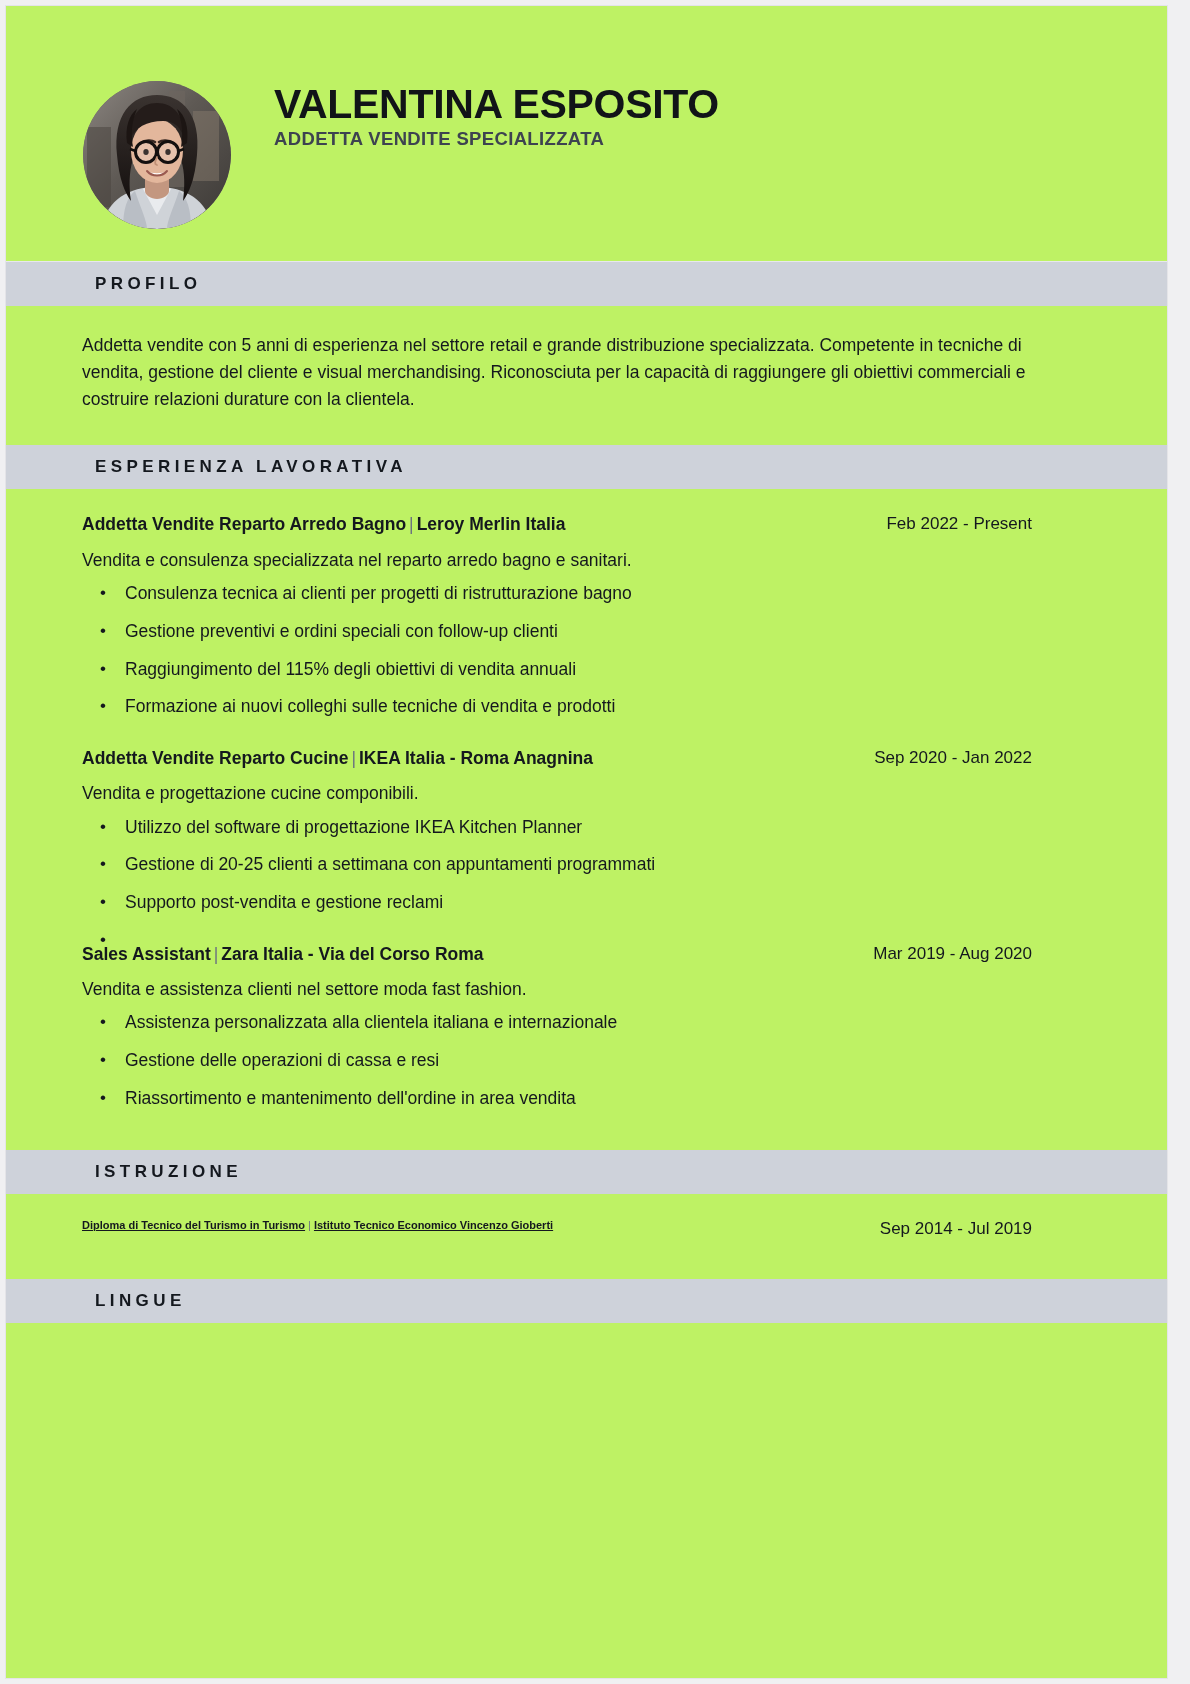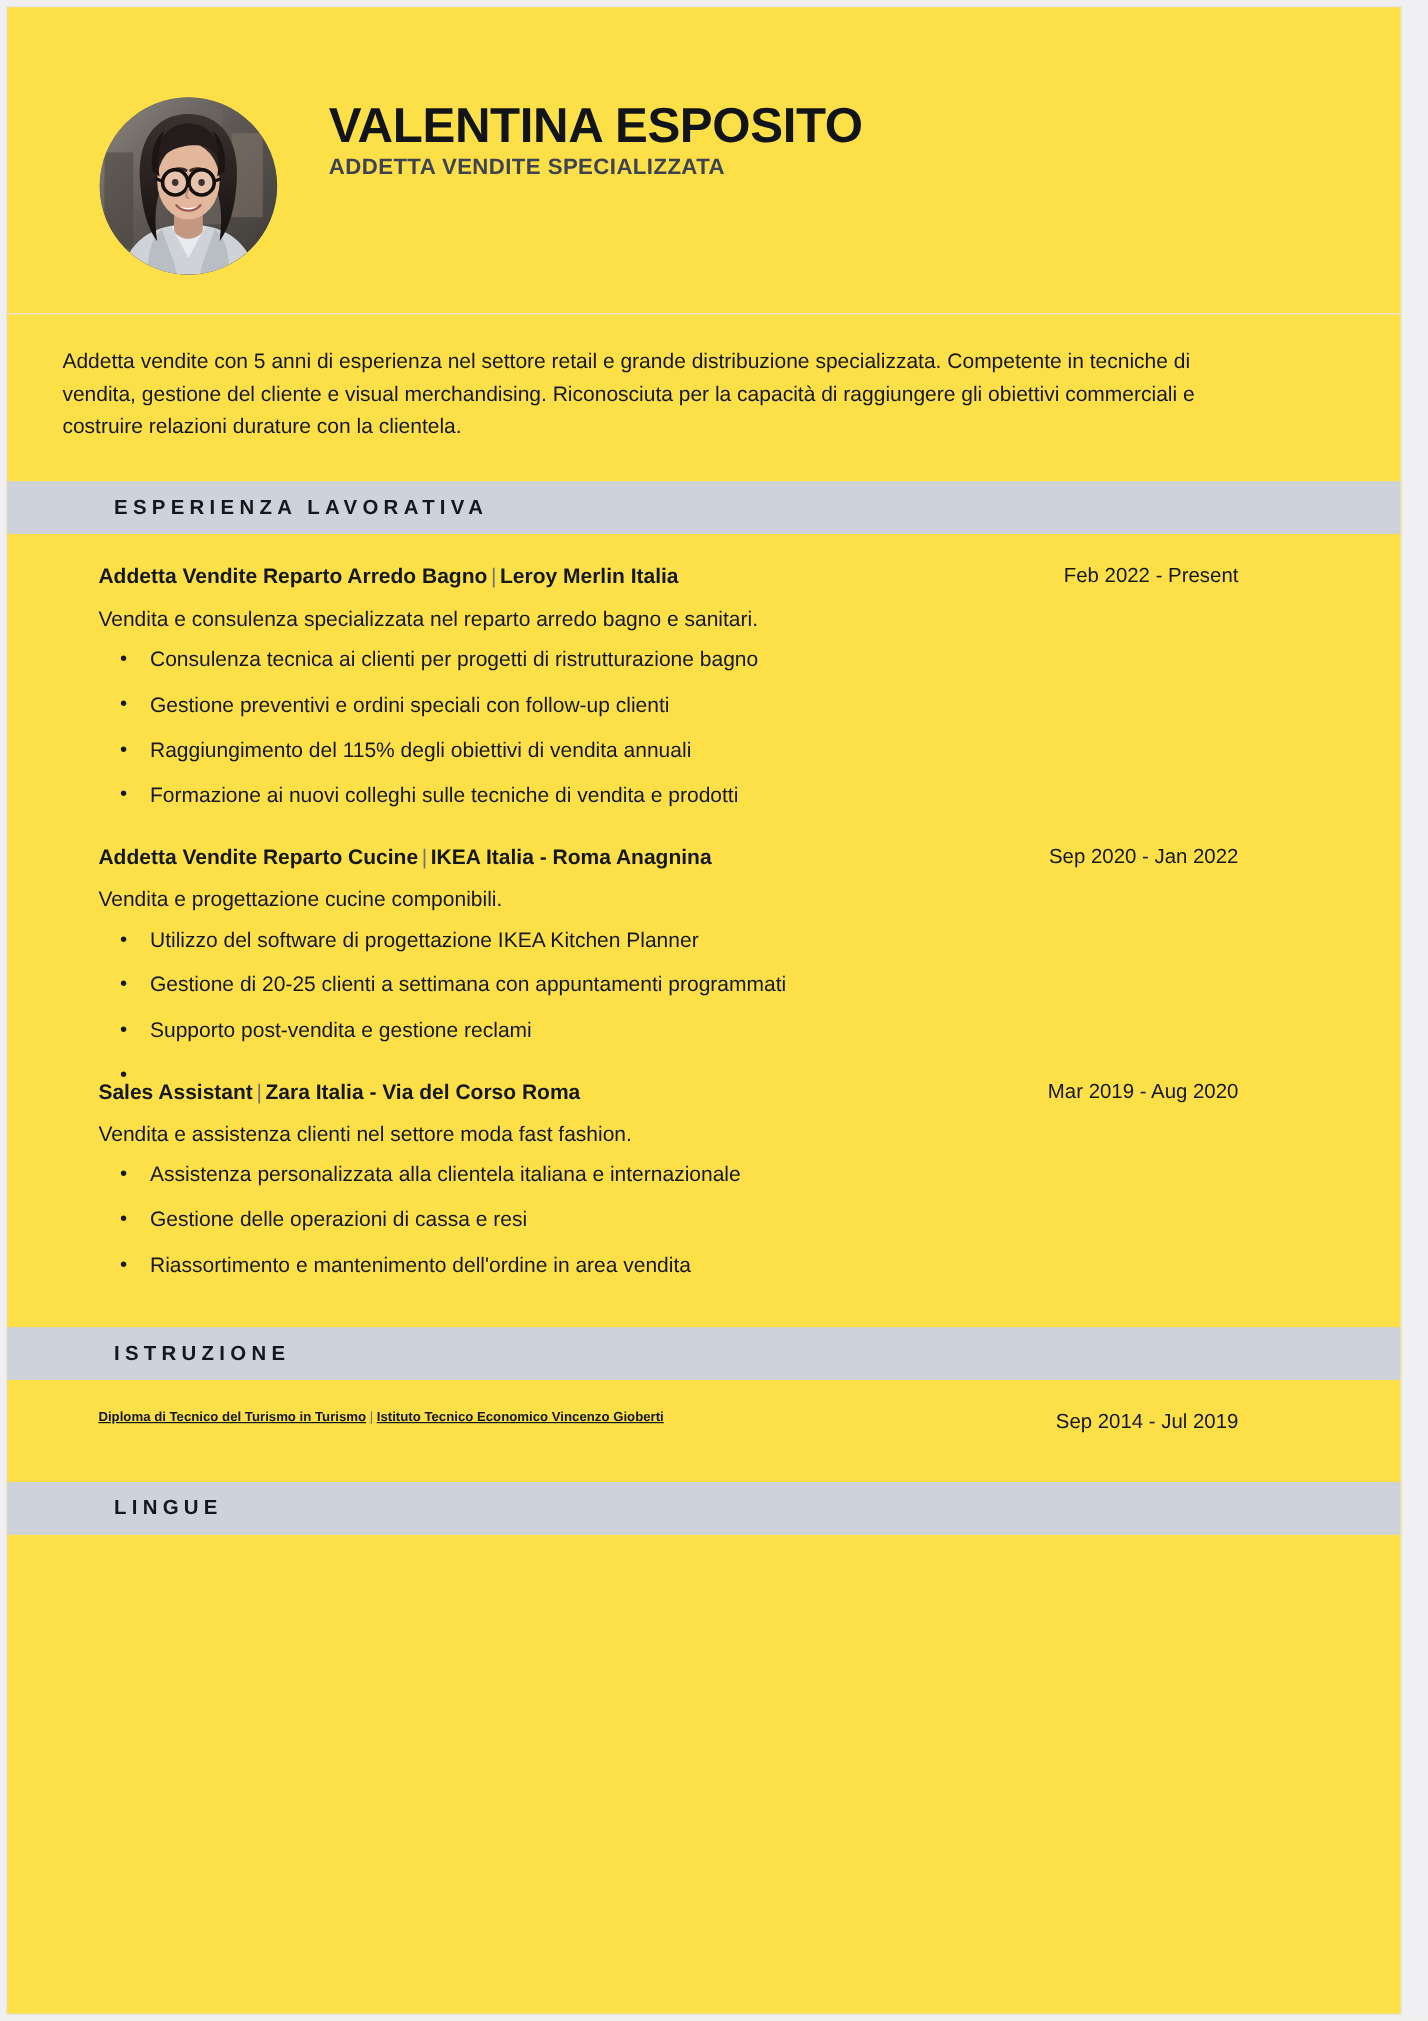--- a/index.html
+++ b/index.html
@@ -12,21 +12,21 @@
     height: 1684px;
     font-family: "Liberation Sans", sans-serif;
     -webkit-font-smoothing: antialiased;
   }
   .page {
     position: absolute;
     left: 5px;
     top: 5px;
     width: 1163px;
     height: 1674px;
-    background: #fde047;
+    background: #bef264;
     border: 1px solid #e4e4e8;
     box-sizing: border-box;
     overflow: hidden;
   }
 
   
   .header {
     position: relative;
     height: 256px;
     border-bottom: 1px solid #e7e8ec;
@@ -83,21 +83,21 @@
     box-sizing: border-box;
   }
   .section-bar .label {
     font-size: 17px;
     font-weight: bold;
     letter-spacing: 4.4px;
     color: #14181e;
   }
 
   
-  .profile-body { padding: 26px 140px 32px 46px; }
+  .profile-body { padding: 26px 140px 32px 76px; }
   .profile-text {
     font-size: 17.5px;
     line-height: 1.55;
     color: #14181e;
     margin: 0;
   }
 
   
   .exp-body { padding: 24px 135px 40px 76px; }
   .entry { margin-bottom: 28px; }
@@ -239,20 +239,23 @@
         </g>
       </svg>
     </div>
 
     <div class="header-text">
       <h1 class="name">VALENTINA ESPOSITO</h1>
       <div class="jobtitle">ADDETTA VENDITE SPECIALIZZATA</div>
     </div>
   </div>
 
+  <div class="section-bar">
+    <span class="label">PROFILO</span>
+  </div>
   <div class="profile-body">
     <p class="profile-text">Addetta vendite con 5 anni di esperienza nel settore retail e grande distribuzione specializzata. Competente in tecniche di vendita, gestione del cliente e visual merchandising. Riconosciuta per la capacità di raggiungere gli obiettivi commerciali e costruire relazioni durature con la clientela.</p>
   </div>
 
   <div class="section-bar">
     <span class="label">ESPERIENZA LAVORATIVA</span>
   </div>
   <div class="exp-body">
 
     <div class="entry">

